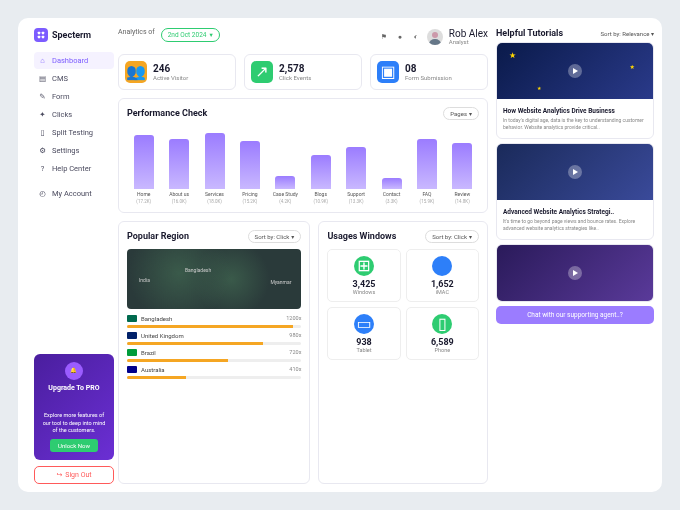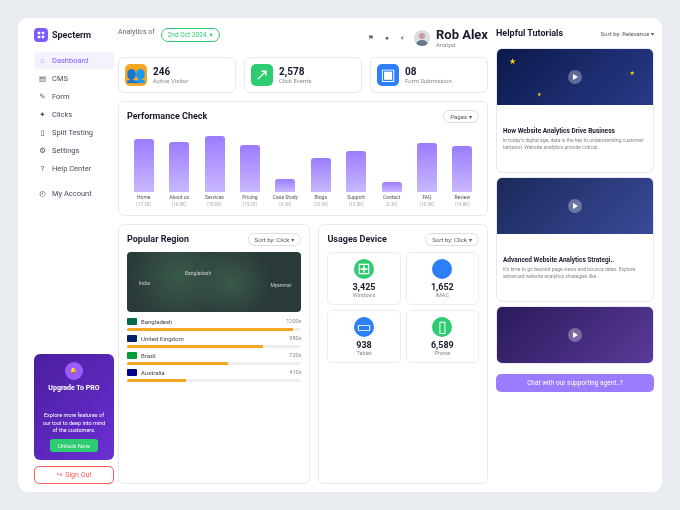--- a/index.html
+++ b/index.html
@@ -15,28 +15,28 @@
 .nav-item.active{color:#7c5cff;background:#f5f2ff}
 .nav-item .ico{width:9px;height:9px;display:flex;align-items:center;justify-content:center}
 .nav-sep{height:8px}
 .promo{margin-top:auto;background:linear-gradient(135deg,#4a1e9e,#6b2fd4);border-radius:6px;padding:8px 6px;color:#fff;text-align:center;font-size:5.5px;line-height:1.4}
 .promo-ico{width:18px;height:18px;background:#9b5cff;border-radius:50%;margin:0 auto 4px;display:flex;align-items:center;justify-content:center}
 .promo-title{font-weight:700;font-size:7px;margin-bottom:18px}
 .promo-btn{background:#2ecc71;color:#fff;border:none;padding:3px 8px;border-radius:3px;font-size:6px;margin-top:4px;cursor:pointer}
 .signout{margin-top:6px;border:1px solid #ff5a5a;color:#ff5a5a;border-radius:5px;padding:4px;display:flex;align-items:center;justify-content:center;gap:3px;font-size:7px;cursor:pointer;width:80px}
 .main{flex:1;display:flex;gap:8px;padding:10px 8px 8px 4px}
 .col-l{flex:1;display:flex;flex-direction:column;gap:8px;min-width:0}
-.col-r{width:158px;display:flex;flex-direction:column;gap:6px}
+.col-r{width:158px;display:flex;flex-direction:column;}
 .topbar{display:flex;align-items:flex-start;gap:6px;font-size:7px;color:#666}
 .date-pill{border:1px solid #2ecc71;color:#2ecc71;border-radius:10px;padding:2px 6px;font-size:6.5px;display:flex;align-items:center;gap:3px;cursor:pointer}
 .top-icons{margin-left:auto;display:flex;align-items:center;gap:6px}
 .tico{width:10px;height:10px;border-radius:50%;display:flex;align-items:center;justify-content:center;cursor:pointer}
 .avatar{width:16px;height:16px;border-radius:50%;background:#ddd;overflow:hidden}
 .user-info{font-size:6px;line-height:1.1}
-.user-name{font-weight:700;color:#1a1a2e;font-size:13px}
+.user-name{font-weight:400;color:#1a1a2e;font-size:10px}
 .user-role{color:#888}
 .stats{display:flex;gap:8px}
 .stat{flex:1;background:#fff;border:1px solid #e8e8f0;border-radius:6px;padding:6px;display:flex;align-items:center;gap:6px}
 .stat-ico{width:22px;height:22px;border-radius:5px;display:flex;align-items:center;justify-content:center;color:#fff}
 .stat-ico.orange{background:#f5a623}
 .stat-ico.green{background:#2ecc71}
 .stat-ico.blue{background:#2d7ff9}
 .stat-val{font-weight:700;font-size:10px;color:#1a1a2e}
 .stat-lbl{font-size:6px;color:#888}
 .card{background:#fff;border:1px solid #e8e8f0;border-radius:6px;padding:8px}
@@ -69,21 +69,21 @@
 .tut-head{display:flex;justify-content:space-between;align-items:center;font-size:7px}
 .tut-title{font-weight:700;font-size:9px;color:#1a1a2e}
 .tut-sort{font-size:6px;color:#555;cursor:pointer}
 .tut{border:1px solid #e8e8f0;border-radius:6px;overflow:hidden;margin-top:4px}
 .tut-img{height:56px;background:#1a2a4a;position:relative}
 .tut-img.t1{background:linear-gradient(135deg,#0a1a4a,#2a3a8a)}
 .tut-img.t2{background:linear-gradient(135deg,#1a2a5a,#3a4a9a)}
 .tut-img.t3{background:linear-gradient(135deg,#2a1a5a,#5a3a9a)}
 .play{position:absolute;top:50%;left:50%;transform:translate(-50%,-50%);width:14px;height:14px;background:rgba(255,255,255,.3);border-radius:50%;display:flex;align-items:center;justify-content:center}
 .play::after{content:"";border-left:5px solid #fff;border-top:3px solid transparent;border-bottom:3px solid transparent;margin-left:1px}
-.tut-body{padding:22px 6px}
+.tut-body{padding:8px 6px}
 .tut-h{font-weight:700;font-size:6.5px;color:#1a1a2e;margin-bottom:2px;white-space:nowrap;overflow:hidden;text-overflow:ellipsis}
 .tut-p{font-size:5px;color:#888;line-height:1.3;max-height:14px;overflow:hidden}
 .chat-btn{background:#9b7cff;color:#fff;border:none;border-radius:5px;padding:5px;font-size:6.5px;cursor:pointer;margin-top:4px}
 .req-btn{background:#fff;border:1px solid #2ecc71;color:#2ecc71;border-radius:5px;padding:5px;font-size:6.5px;cursor:pointer;margin-top:4px}
 .star{position:absolute;color:#ffd700}
 </style>
 </head>
 <body>
 
 <div class="app">
@@ -305,21 +305,21 @@
                 </div>
                 <div class="region-bar">
                   <div class="region-bar-fill" style="width:34%"></div>
                 </div>
               </div>
             </div>
         </div>
 
         <div class="card devices">
           <div class="card-head">
-            <div class="card-title">Usages Device</div>
+            <div class="card-title">Usages Windows</div>
             <div class="pill-btn"><span>Sort by: Click</span> ▾</div>
           </div>
           <div class="dev-grid" id="devs">
               <div class="dev">
                 <div class="dev-ico g">⊞</div>
                 <div class="dev-val">3,425</div>
                 <div class="dev-lbl">Windows</div>
               </div>
               <div class="dev">
                 <div class="dev-ico b"></div>

